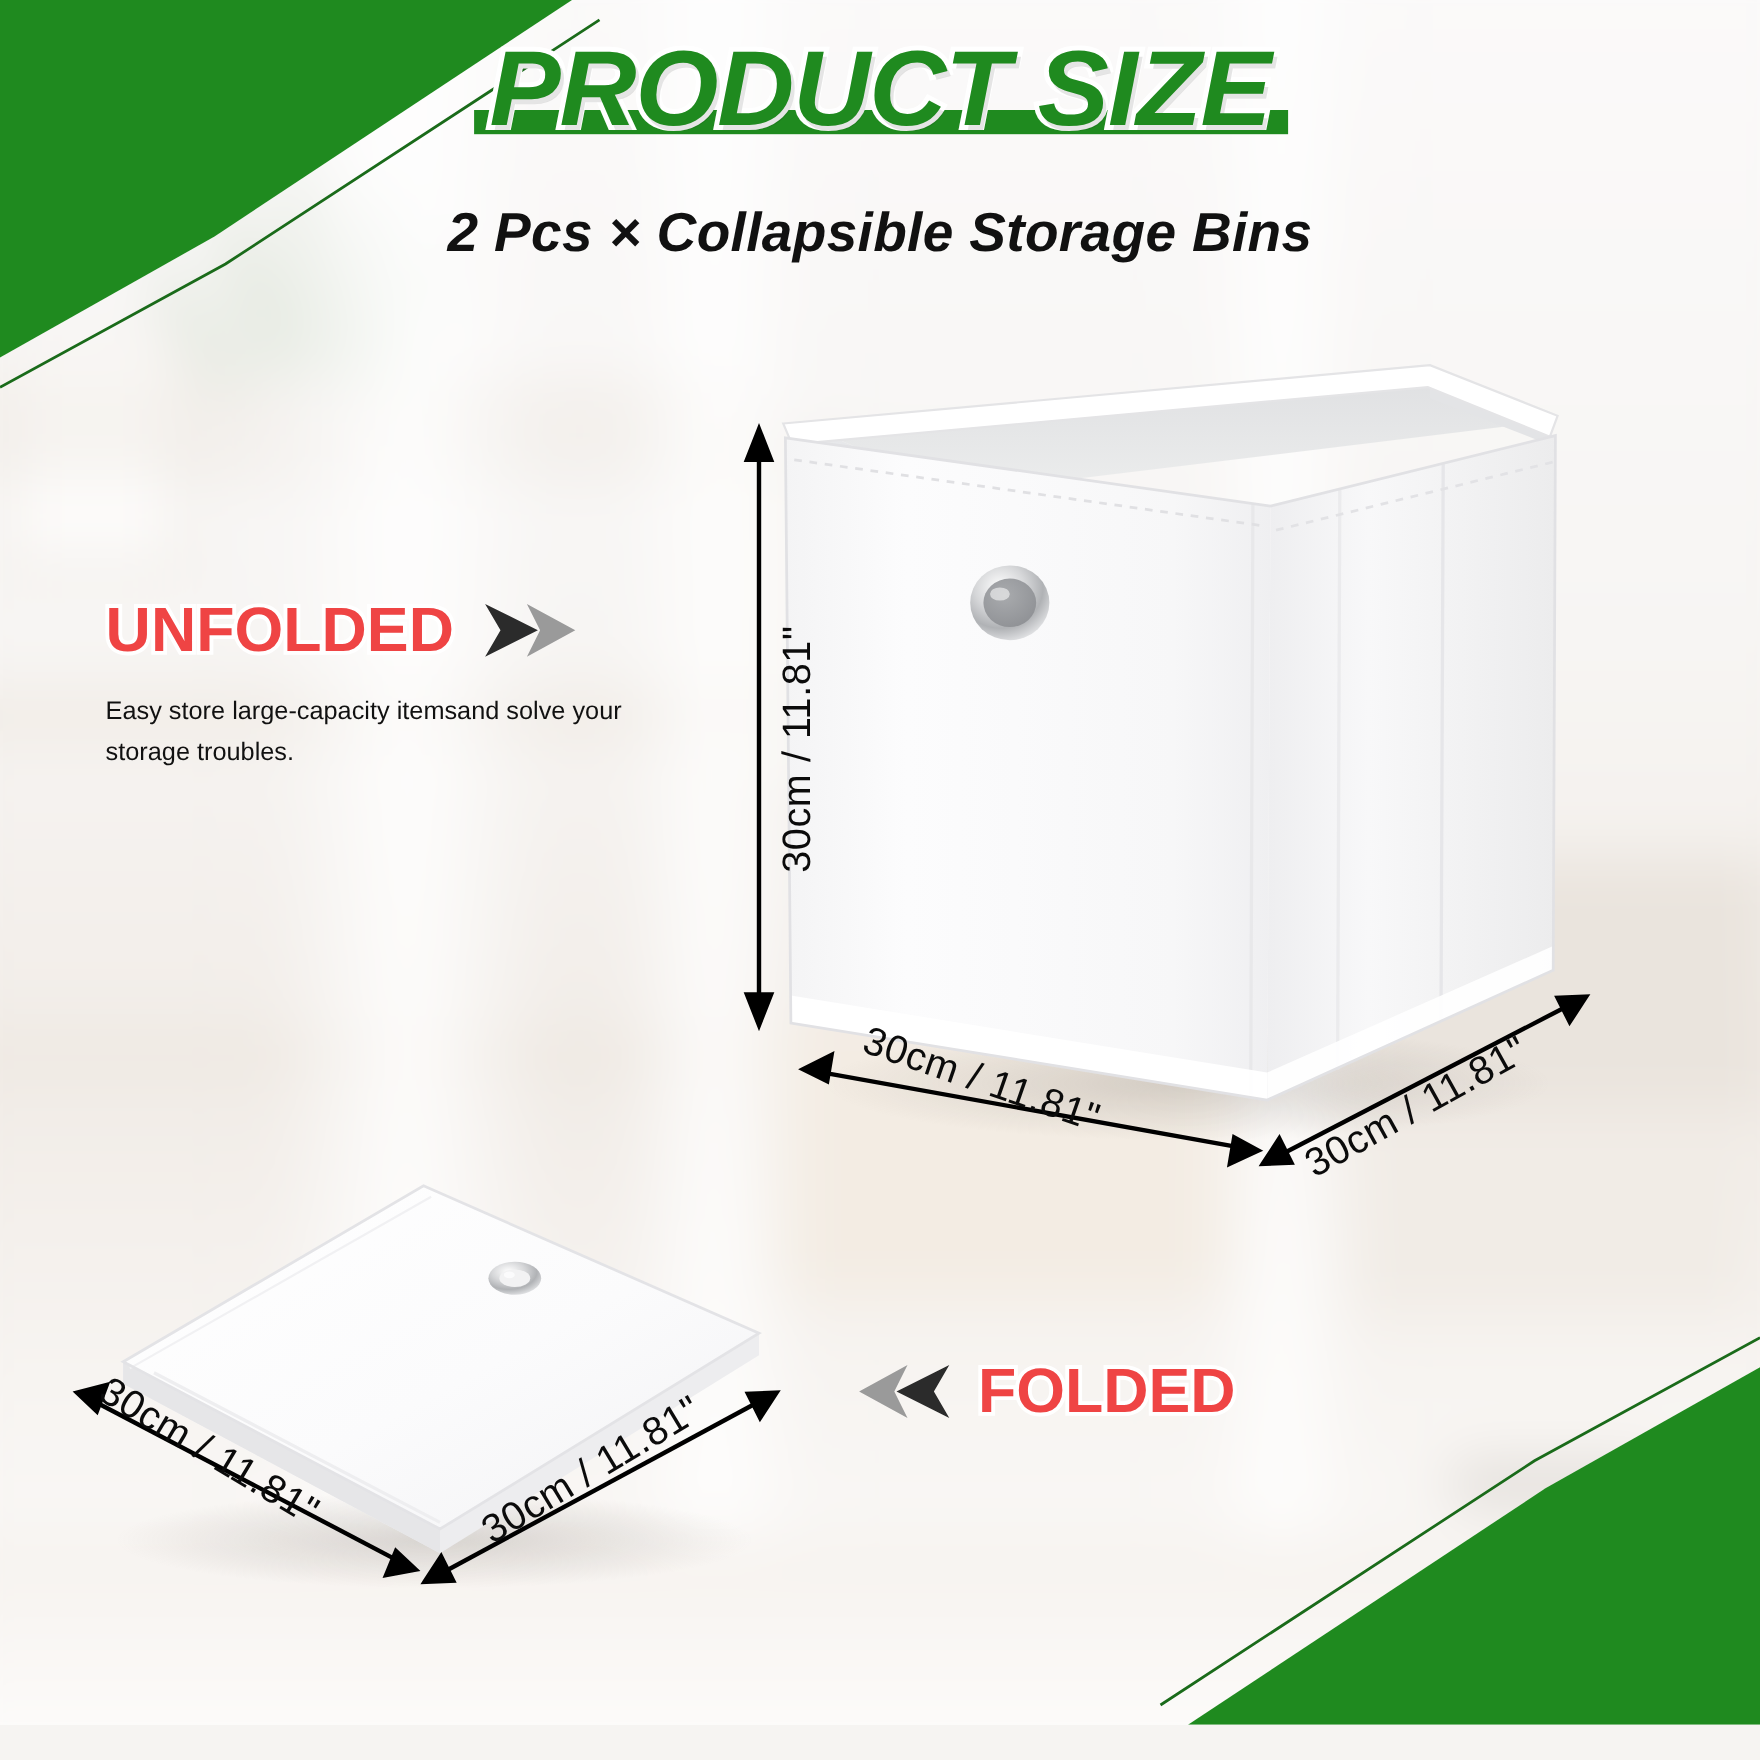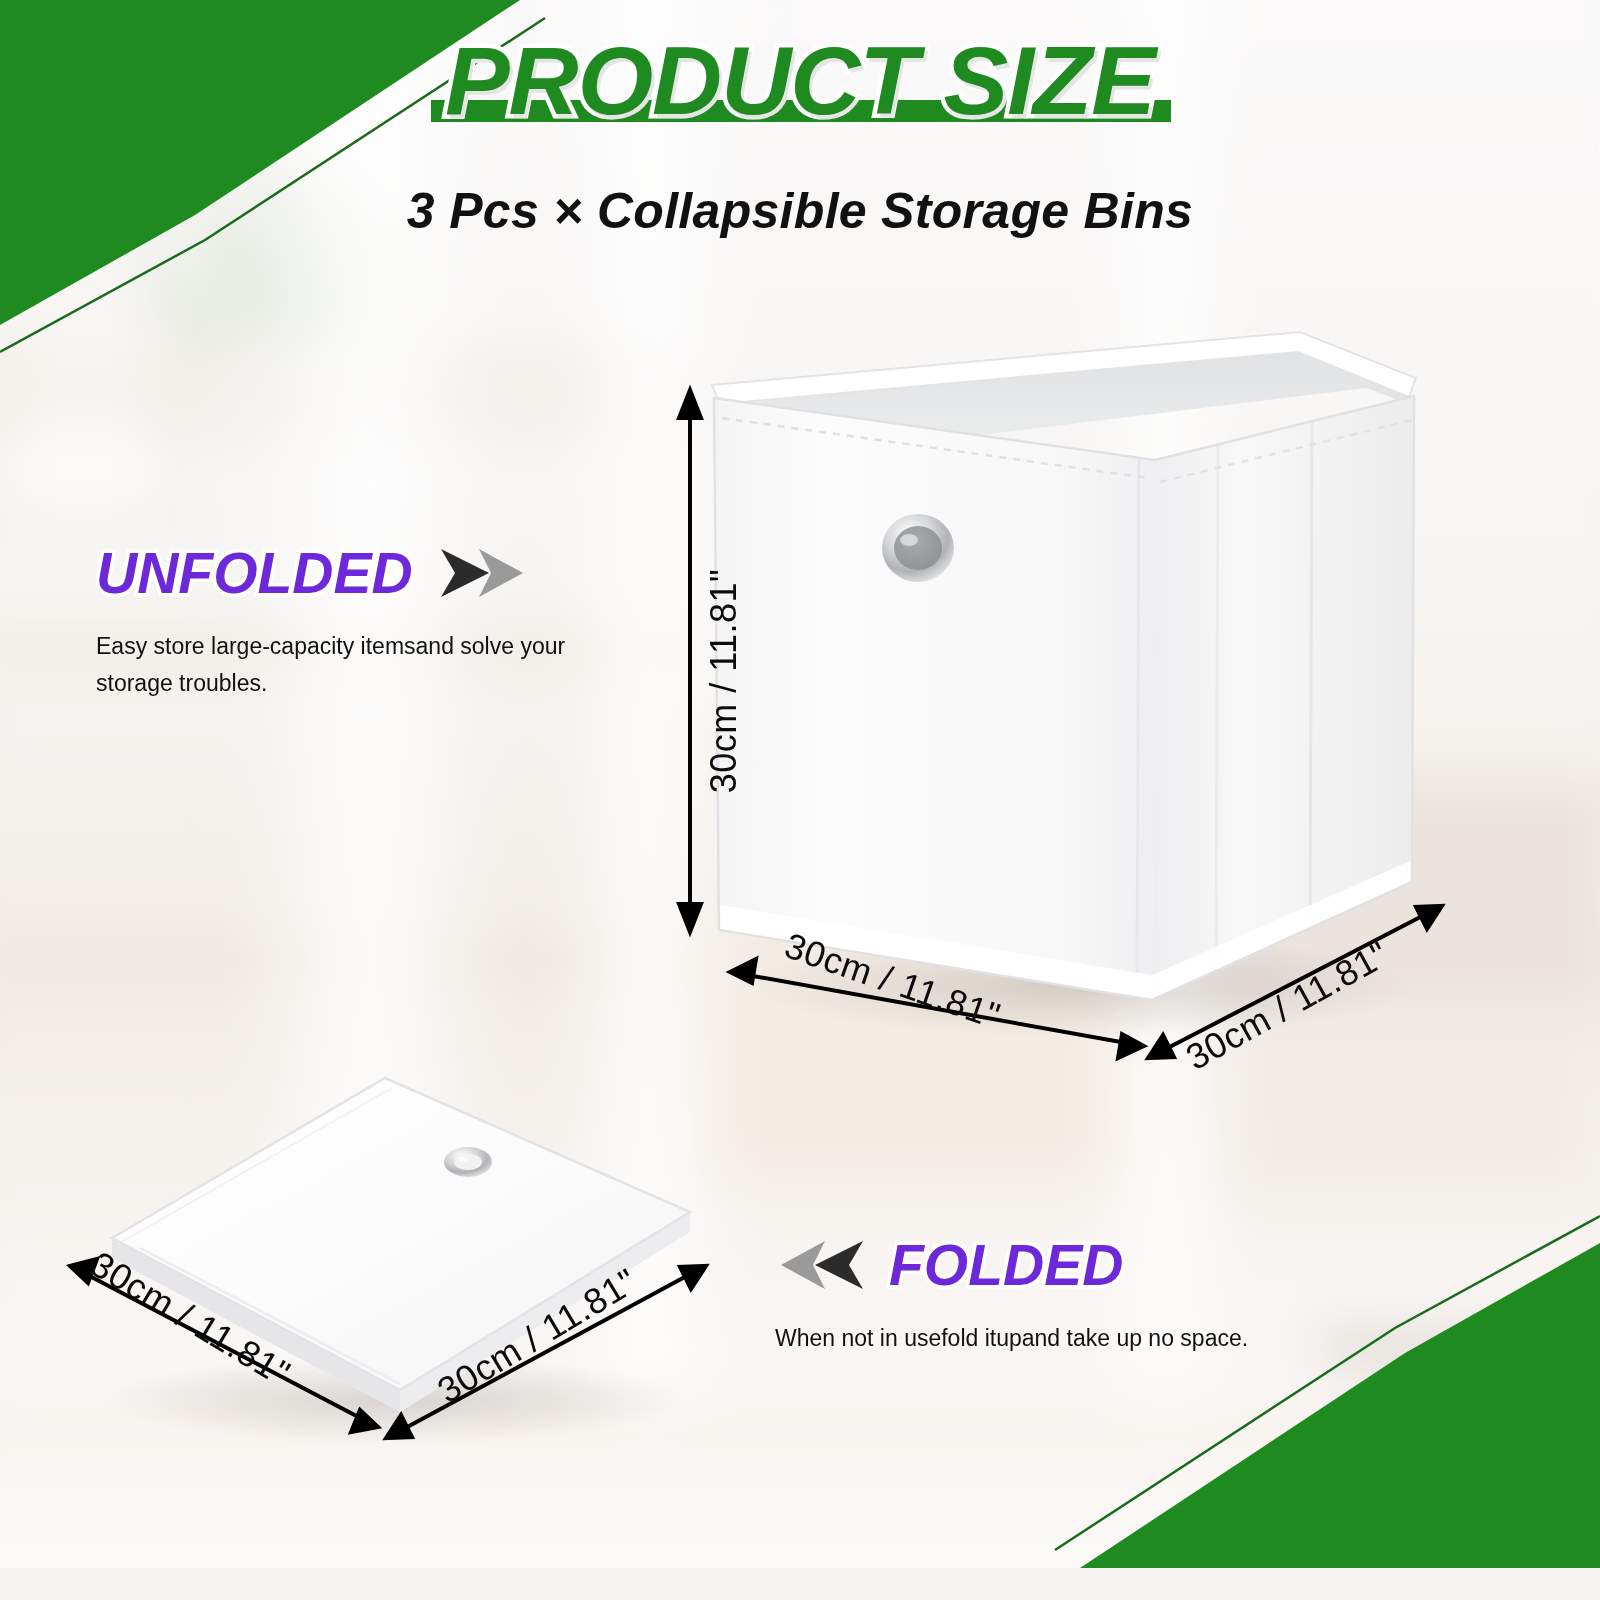--- a/index.html
+++ b/index.html
@@ -43,21 +43,21 @@
   .titleText{position:relative;font-size:97px;font-weight:bold;font-style:italic;
     letter-spacing:-1px;color:#1f8a1f;line-height:1.05;
     -webkit-text-stroke:9px #ffffff;paint-order:stroke fill;
     text-shadow:3px 4px 0 rgba(0,0,0,.10);}
   .subTitle{position:absolute;left:0;right:0;top:182px;text-align:center;
     font-size:50px;font-weight:bold;font-style:italic;color:#111;letter-spacing:.3px;}
 
   
   .sect{position:absolute;}
   .sect .head{display:flex;align-items:center;gap:20px;}
-  .sect .headLabel{font-size:57px;font-weight:bold;font-style:italic;color:#6d28d9;
+  .sect .headLabel{font-size:57px;font-weight:bold;color:#ef4444;
     -webkit-text-stroke:7px #ffffff;paint-order:stroke fill;letter-spacing:0px;}
   .sect .body{font-size:23px;color:#111;line-height:1.62;margin-top:22px;max-width:500px;}
   .arrows{display:flex;align-items:center;}
   .unfoldedSect{left:96px;top:540px;}
   .foldedSect{left:775px;top:1232px;text-align:center;}
   .foldedSect .head{gap:18px;}
 
   
   .dim{position:absolute;font-size:36px;color:#0b0b0b;white-space:nowrap;font-weight:400;letter-spacing:.5px;}
   .dimV{left:612px;top:660px;transform:rotate(-90deg);transform-origin:center center;}
@@ -232,21 +232,21 @@
     <polygon points="640,430 120,430 445,215 640,105" fill="#1f8a1f"></polygon>
     <path d="M640,78 L435,190 L95,412" fill="none" stroke="#1a6b1a" stroke-width="2.5"></path>
   </svg>
 
   <div class="titleWrap">
     <div class="titleBar">
       <div class="rule"></div>
       <div class="titleText">PRODUCT SIZE</div>
     </div>
   </div>
-  <div class="subTitle">3 Pcs × Collapsible Storage Bins</div>
+  <div class="subTitle">2 Pcs × Collapsible Storage Bins</div>
 
   <div class="sect unfoldedSect">
     <div class="head">
       <div class="headLabel">UNFOLDED</div>
       <div class="arrows">
         <svg width="96" height="54" viewBox="0 0 96 54">
           <polygon points="46,3 90,27 46,51 58,27" fill="#9a9a9a"></polygon>
           <polygon points="8,3 56,27 8,51 22,27" fill="#2b2b2b"></polygon>
         </svg>
       </div>
@@ -257,21 +257,20 @@
   <div class="sect foldedSect">
     <div class="head">
       <div class="arrows">
         <svg width="96" height="54" viewBox="0 0 96 54">
           <polygon points="50,3 6,27 50,51 38,27" fill="#9a9a9a"></polygon>
           <polygon points="88,3 40,27 88,51 74,27" fill="#2b2b2b"></polygon>
         </svg>
       </div>
       <div class="headLabel">FOLDED</div>
     </div>
-    <div class="body">When not in usefold itupand take up no space.</div>
   </div>
 
   <div class="dim dimV">30cm / 11.81"</div>
   <div class="dim dimFrontW">30cm / 11.81"</div>
   <div class="dim dimSideW">30cm / 11.81"</div>
   <div class="dim dimFoldL">30cm / 11.81"</div>
   <div class="dim dimFoldR">30cm / 11.81"</div>
 
 </div>
 

